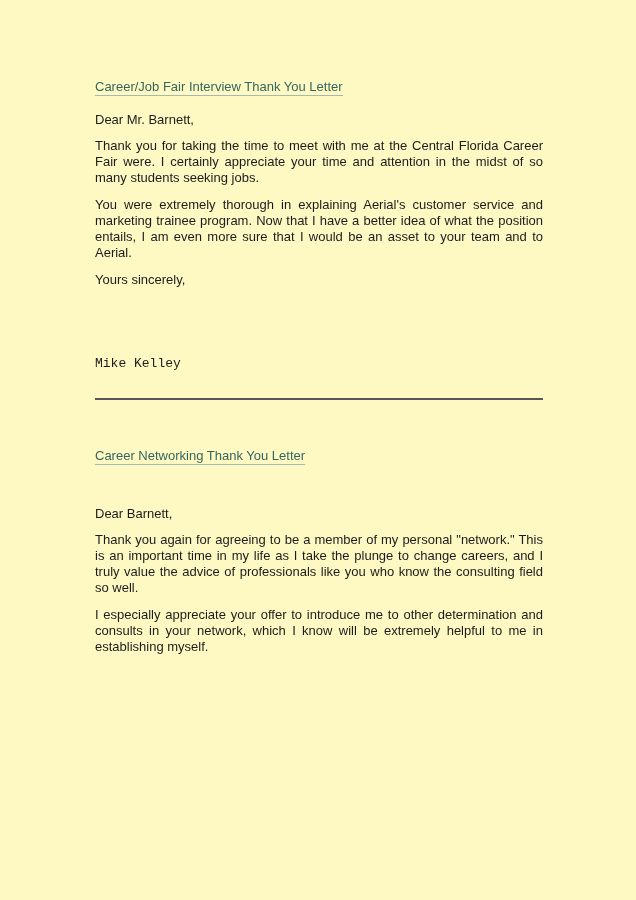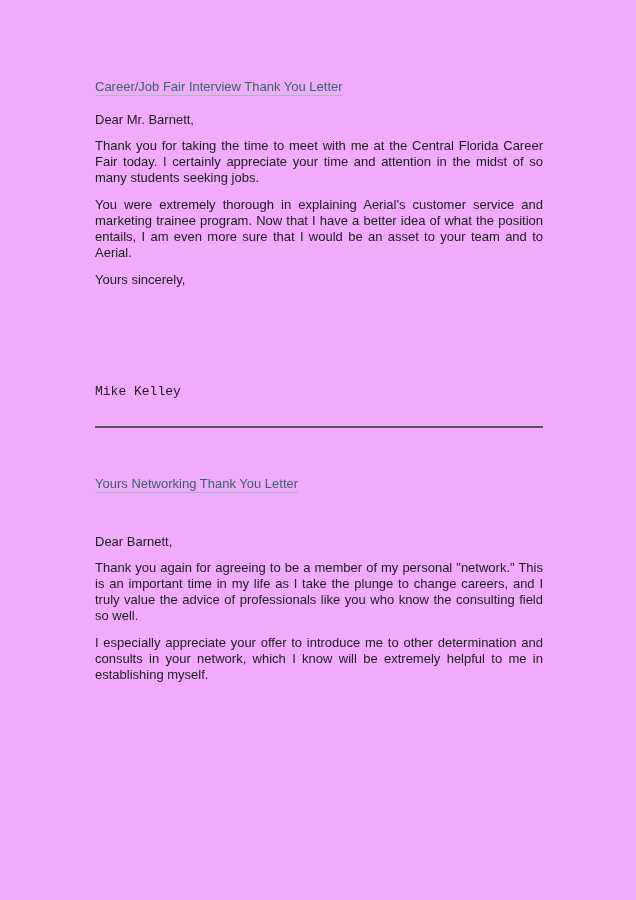--- a/index.html
+++ b/index.html
@@ -1,20 +1,20 @@
 <!DOCTYPE html>
 <html><head>
 <meta charset="utf-8">
 <style>
   html, body { margin: 0; padding: 0; background: #ffffff; }
   .page {
     position: relative;
     width: 636px;
     height: 900px;
-    background: #f0abfc;
+    background: #fef9c3;
     font-family: "Liberation Sans", "DejaVu Sans", sans-serif;
     color: #1c1c1c;
     overflow: hidden;
   }
   .content {
     position: absolute;
     left: 95px;
     top: 79px;
     width: 448px;
   }
@@ -24,52 +24,52 @@
     font-weight: normal;
     color: #346660;
   }
   h2.section-heading .heading-text {
     border-bottom: 1px solid #a5b9b4;
     padding-bottom: 1px;
   }
   p { margin: 0 0 11px 0; }
   p.body-para { text-align: justify; }
   p.salutation { margin-bottom: 10px; }
-  p.closing { margin-bottom: 96px; }
+  p.closing { margin-bottom: 68px; }
   p.signature { margin-bottom: 26px; font-family: Liberation Mono, monospace; }
   hr.section-divider {
     border: none;
     border-top: 2px solid #565656;
     margin: 0 0 48px 0;
     width: 100%;
   }
   h2.networking-heading { margin-bottom: 42px; }
 </style>
 </head>
 <body>
 
 <div class="page">
   <div class="content">
 
     <div>
       <h2 class="section-heading">
         <span class="heading-text">Career/Job Fair Interview Thank You Letter</span>
       </h2>
       <p class="salutation">Dear Mr. Barnett,</p>
-      <p class="body-para">Thank you for taking the time to meet with me at the Central Florida Career Fair today. I certainly appreciate your time and attention in the midst of so many students seeking jobs.</p>
+      <p class="body-para">Thank you for taking the time to meet with me at the Central Florida Career Fair were. I certainly appreciate your time and attention in the midst of so many students seeking jobs.</p>
       <p class="body-para">You were extremely thorough in explaining Aerial's customer service and marketing trainee program. Now that I have a better idea of what the position entails, I am even more sure that I would be an asset to your team and to Aerial.</p>
       <p class="closing">Yours sincerely,</p>
       <p class="signature">Mike Kelley</p>
     </div>
 
     <hr class="section-divider">
 
     <div>
       <h2 class="section-heading networking-heading">
-        <span class="heading-text">Yours Networking Thank You Letter</span>
+        <span class="heading-text">Career Networking Thank You Letter</span>
       </h2>
       <p class="salutation">Dear Barnett,</p>
       <p class="body-para">Thank you again for agreeing to be a member of my personal "network." This is an important time in my life as I take the plunge to change careers, and I truly value the advice of professionals like you who know the consulting field so well.</p>
       <p class="body-para">I especially appreciate your offer to introduce me to other determination and consults in your network, which I know will be extremely helpful to me in establishing myself.</p>
     </div>
 
   </div>
 </div>
 
 </body></html>

